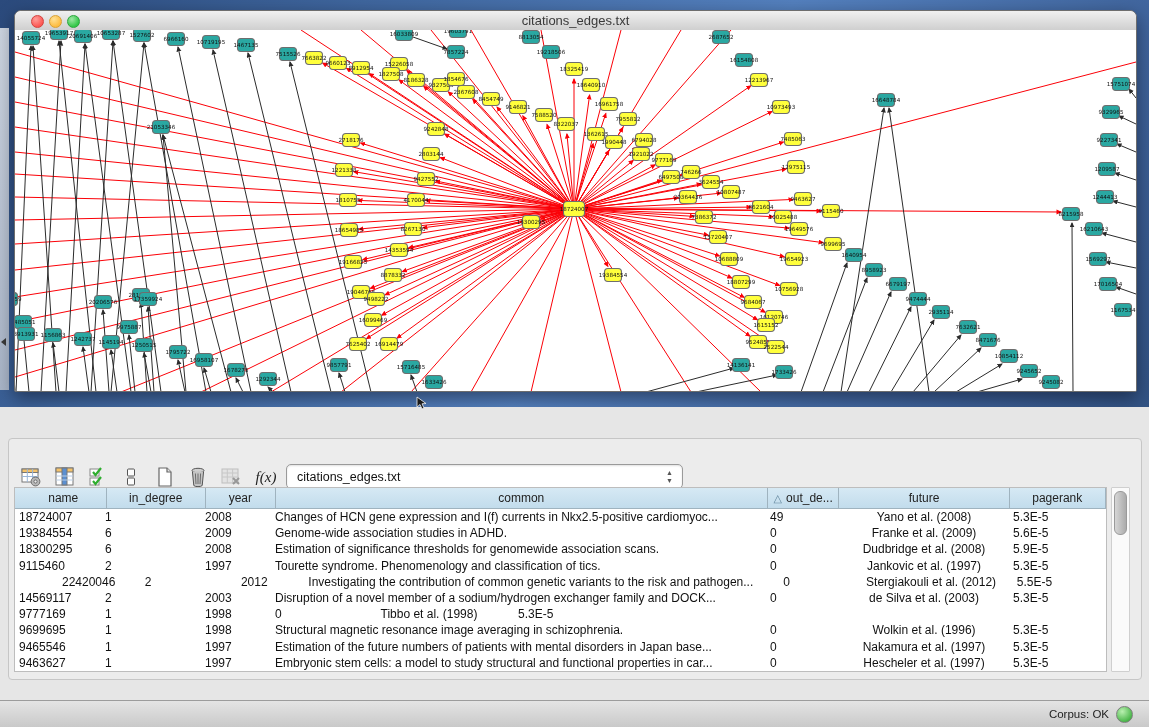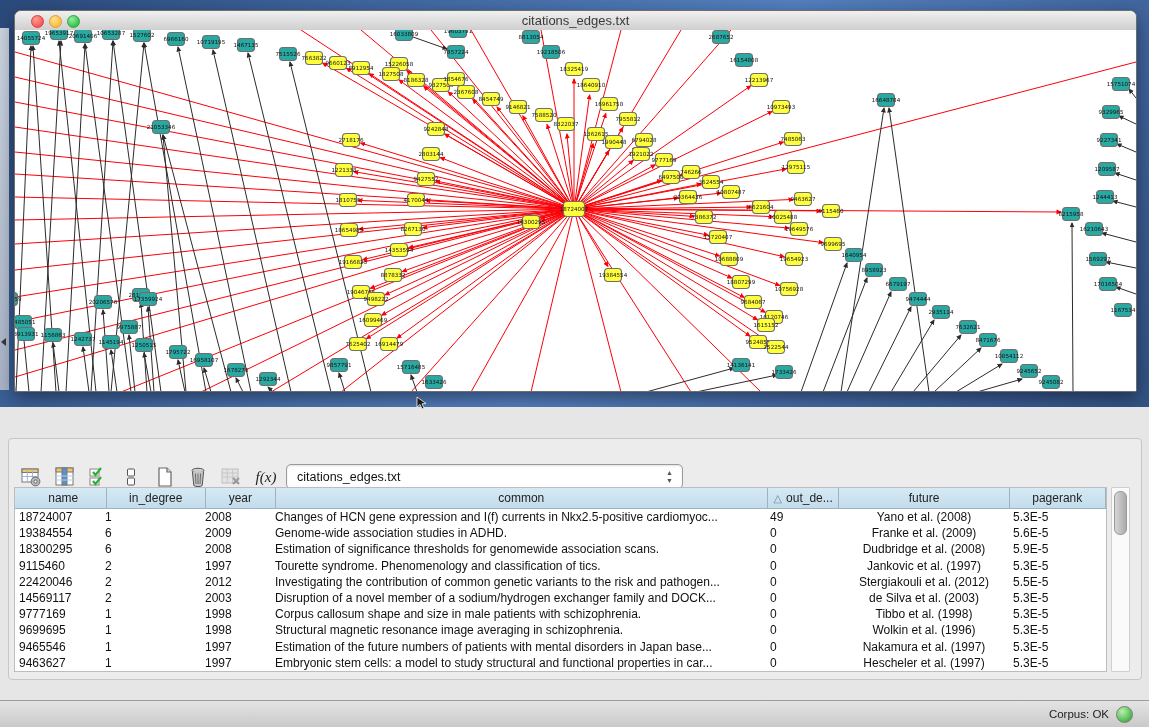--- a/index.html
+++ b/index.html
@@ -884,42 +884,41 @@
             <div class="trow">
               <div class="tcell c-name" style="width: 86px;">9115460</div>
               <div class="tcell c-indeg" style="width: 100px;">2</div>
               <div class="tcell c-year" style="width: 70px;">1997</div>
               <div class="tcell c-title" style="width: 495px;">Tourette syndrome. Phenomenology and classification of tics.</div>
               <div class="tcell c-out" style="width: 72px;">0</div>
               <div class="tcell c-short" style="width: 171px;">Jankovic et al. (1997)</div>
               <div class="tcell c-pr" style="width: 97px;">5.3E-5</div>
             </div>
             <div class="trow">
-              <div class="tcell c-name" style="width: 86px;">22420046</div>
+              <div class="tcell c-name" style="width: 86px; margin-left: 43px;">22420046</div>
               <div class="tcell c-indeg" style="width: 100px;">2</div>
               <div class="tcell c-year" style="width: 70px;">2012</div>
               <div class="tcell c-title" style="width: 495px;">Investigating the contribution of common genetic variants to the risk and pathogen...</div>
               <div class="tcell c-out" style="width: 72px;">0</div>
               <div class="tcell c-short" style="width: 171px;">Stergiakouli et al. (2012)</div>
               <div class="tcell c-pr" style="width: 97px;">5.5E-5</div>
             </div>
             <div class="trow">
               <div class="tcell c-name" style="width: 86px;">14569117</div>
               <div class="tcell c-indeg" style="width: 100px;">2</div>
               <div class="tcell c-year" style="width: 70px;">2003</div>
               <div class="tcell c-title" style="width: 495px;">Disruption of a novel member of a sodium/hydrogen exchanger family and DOCK...</div>
               <div class="tcell c-out" style="width: 72px;">0</div>
               <div class="tcell c-short" style="width: 171px;">de Silva et al. (2003)</div>
               <div class="tcell c-pr" style="width: 97px;">5.3E-5</div>
             </div>
             <div class="trow">
               <div class="tcell c-name" style="width: 86px;">9777169</div>
               <div class="tcell c-indeg" style="width: 100px;">1</div>
               <div class="tcell c-year" style="width: 70px;">1998</div>
-              <div class="tcell c-title" style="width: 495px;">Corpus callosum shape and size in male patients with schizophrenia.</div>
               <div class="tcell c-out" style="width: 72px;">0</div>
               <div class="tcell c-short" style="width: 171px;">Tibbo et al. (1998)</div>
               <div class="tcell c-pr" style="width: 97px;">5.3E-5</div>
             </div>
             <div class="trow">
               <div class="tcell c-name" style="width: 86px;">9699695</div>
               <div class="tcell c-indeg" style="width: 100px;">1</div>
               <div class="tcell c-year" style="width: 70px;">1998</div>
               <div class="tcell c-title" style="width: 495px;">Structural magnetic resonance image averaging in schizophrenia.</div>
               <div class="tcell c-out" style="width: 72px;">0</div>

